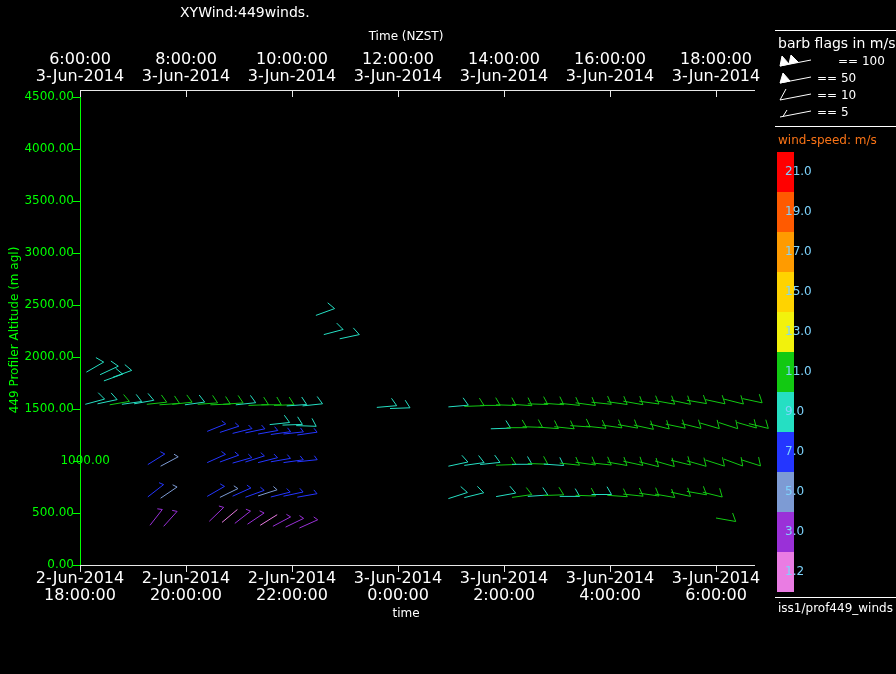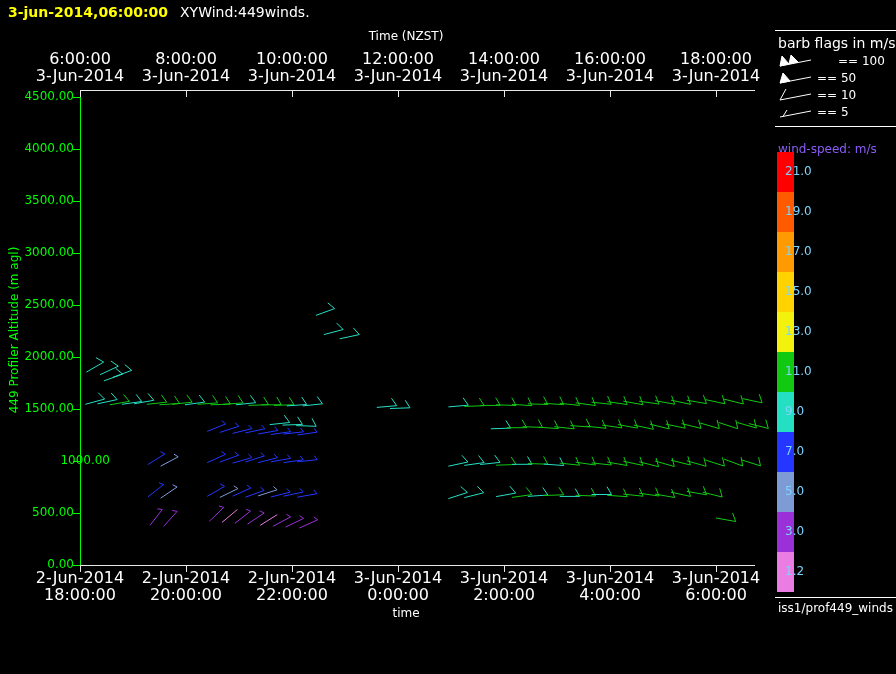--- a/index.html
+++ b/index.html
@@ -18,35 +18,34 @@
   .ytick{position:absolute;left:0;width:74px;text-align:right;color:#00ff00;font-size:12px;}
   .ttick,.btick{position:absolute;width:106px;text-align:center;color:#fff;font-size:16px;line-height:17px;}
   .ttick{top:50px;}
   .btick{top:569px;}
   .sep{position:absolute;left:775px;width:121px;height:1px;background:#fff;}
   .sep1{top:30px;}.sep2{top:126px;}.sep3{top:597px;}
   .flags-title{position:absolute;left:778px;top:35px;color:#fff;font-size:14px;}
   #barb-flags{position:absolute;left:778px;top:52px;width:118px;height:72px;}
   .bf-row{position:absolute;left:0;height:17px;display:flex;align-items:center;gap:3px;
           color:#fff;font-size:12px;}
-  .speed-title{position:absolute;left:778px;top:133px;color:#8b5cf6;font-size:12px;margin-top:9px;}
+  .speed-title{position:absolute;left:778px;top:133px;color:#f97316;font-size:12px;}
   #colorbar{position:absolute;left:777px;top:152px;width:119px;height:440px;}
   .cb-box{position:absolute;left:0;width:17px;height:40px;}
   .cb-label{position:absolute;left:8px;color:#7dd3fc;font-size:12px;}
   .source{position:absolute;left:778px;top:601px;color:#fff;font-size:12px;white-space:nowrap;
           width:118px;overflow:hidden;}
   .quality{position:absolute;left:8px;top:636px;background:#fff;color:#000;
           font:bold 13px "DejaVu Sans Mono",monospace;letter-spacing:1px;padding:2px 8px 3px 4px;}
 </style>
 </head>
 <body>
 
 <div class="screen">
 
-  <div class="ts">3-jun-2014,06:00:00</div>
   <div class="title">XYWind:449winds.</div>
 
   <div class="top-axis-title">Time (NZST)</div>
   <div class="y-axis-title">449 Profiler Altitude (m agl)</div>
   <div class="bottom-axis-title">time</div>
 
   <svg id="plot" width="896" height="674">
       <line x1="80" y1="90" x2="80" y2="565" stroke="#00ff00" stroke-width="1" shape-rendering="crispEdges"></line>
       <line x1="80" y1="90" x2="755" y2="90" stroke="#e8e8e8" stroke-width="1" shape-rendering="crispEdges"></line>
       <line x1="80" y1="565" x2="755" y2="565" stroke="#e8e8e8" stroke-width="1" shape-rendering="crispEdges"></line>

